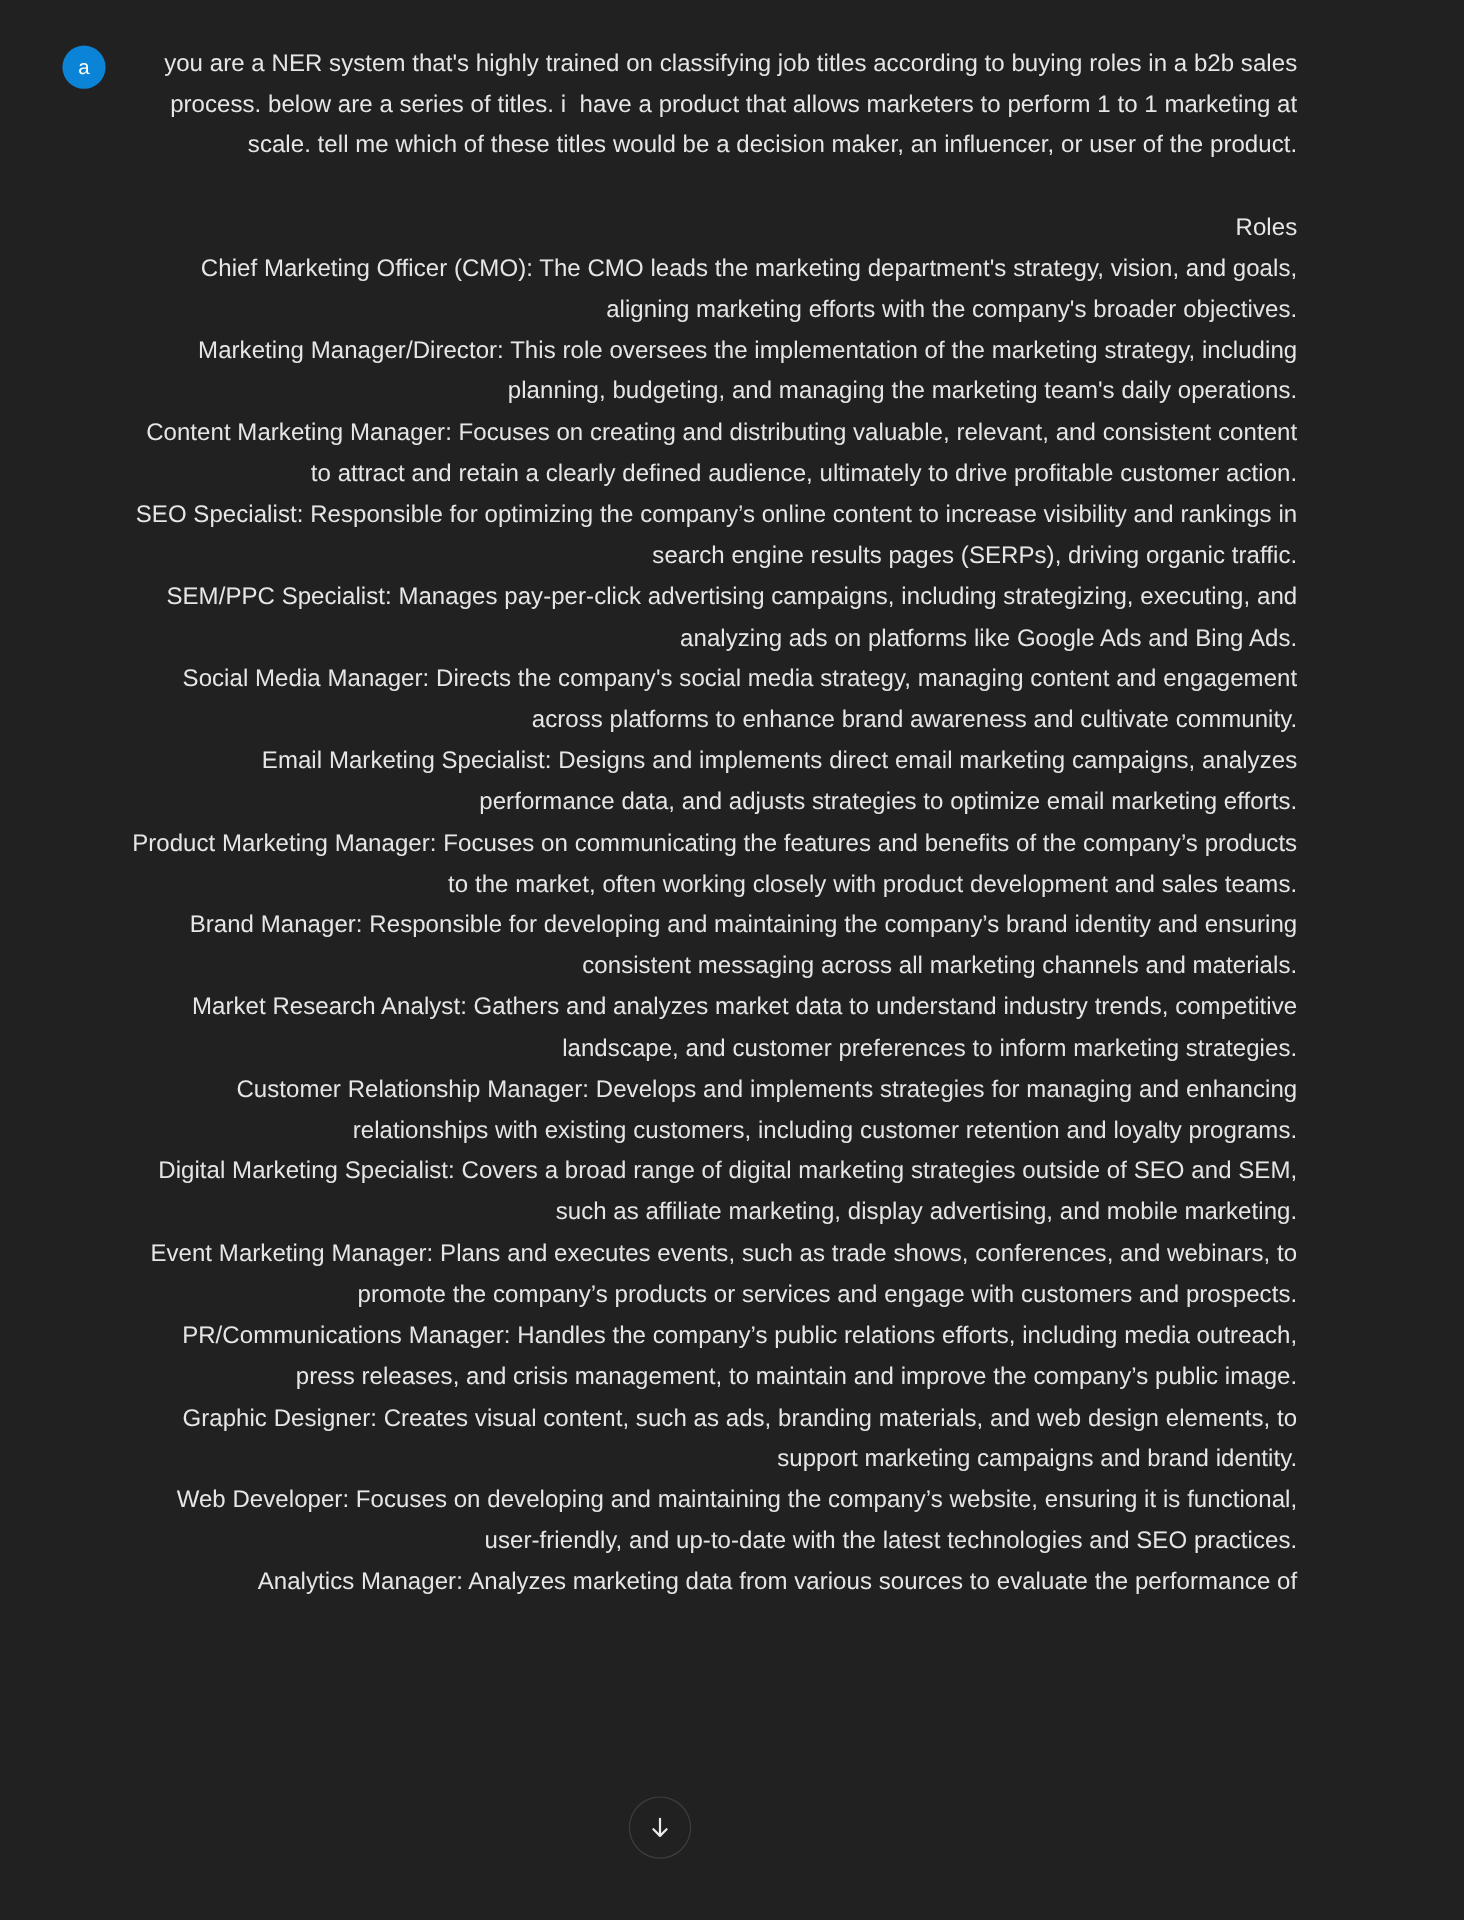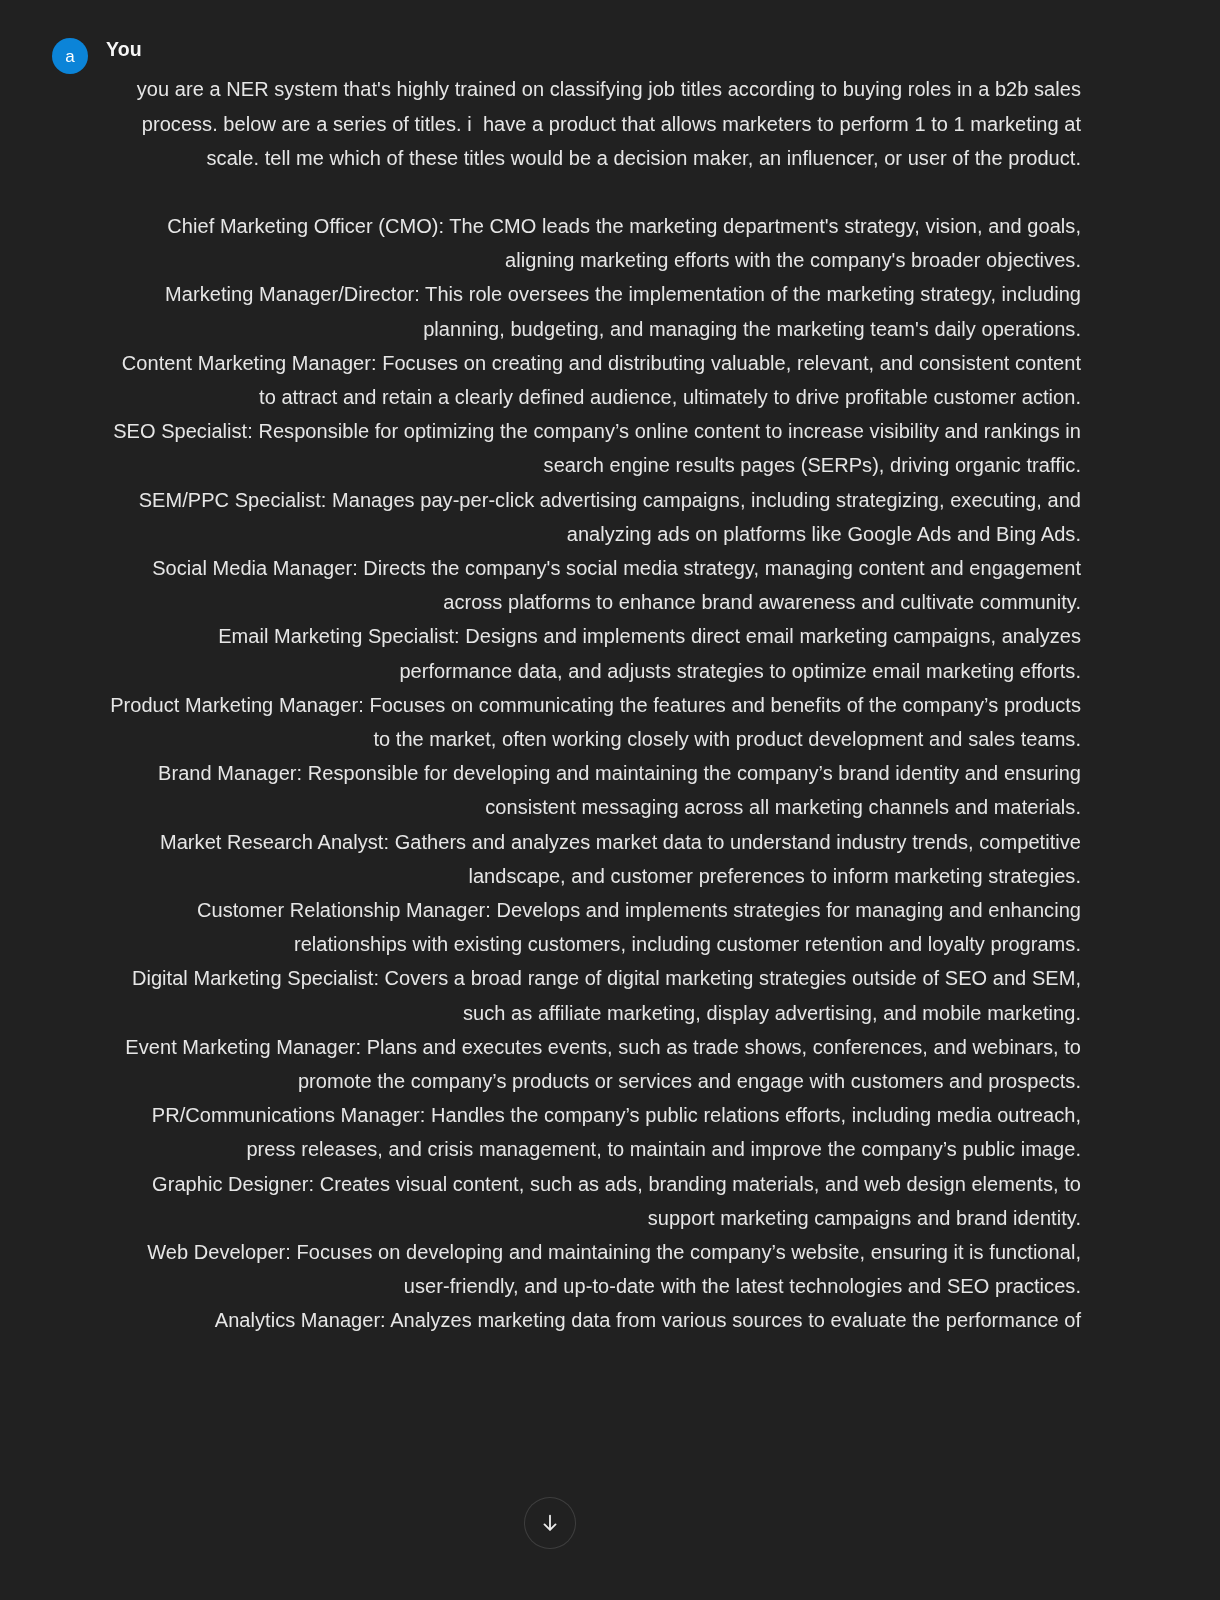--- a/index.html
+++ b/index.html
@@ -103,26 +103,26 @@
 <body>
 
 <div id="conversation">
 
   <div class="message-row">
 
     <div class="avatar">a</div>
 
     <div class="message-body">
 
-      <div class="author">You</div>
 
       <div class="msg-text">you are a NER system that's highly trained on classifying job titles according to buying roles in a b2b sales process. below are a series of titles. i  have a product that allows marketers to perform 1 to 1 marketing at scale. tell me which of these titles would be a decision maker, an influencer, or user of the product.</div>
 
       <div class="para-gap"></div>
 
+      <div class="msg-text">Roles</div>
 
       <div class="msg-text">Chief Marketing Officer (CMO): The CMO leads the marketing department's strategy, vision, and goals, aligning marketing efforts with the company's broader objectives.
 Marketing Manager/Director: This role oversees the implementation of the marketing strategy, including planning, budgeting, and managing the marketing team's daily operations.
 Content Marketing Manager: Focuses on creating and distributing valuable, relevant, and consistent content to attract and retain a clearly defined audience, ultimately to drive profitable customer action.
 SEO Specialist: Responsible for optimizing the company’s online content to increase visibility and rankings in search engine results pages (SERPs), driving organic traffic.
 SEM/PPC Specialist: Manages pay-per-click advertising campaigns, including strategizing, executing, and analyzing ads on platforms like Google Ads and Bing Ads.
 Social Media Manager: Directs the company's social media strategy, managing content and engagement across platforms to enhance brand awareness and cultivate community.
 Email Marketing Specialist: Designs and implements direct email marketing campaigns, analyzes performance data, and adjusts strategies to optimize email marketing efforts.
 Product Marketing Manager: Focuses on communicating the features and benefits of the company’s products to the market, often working closely with product development and sales teams.
 Brand Manager: Responsible for developing and maintaining the company’s brand identity and ensuring consistent messaging across all marketing channels and materials.

